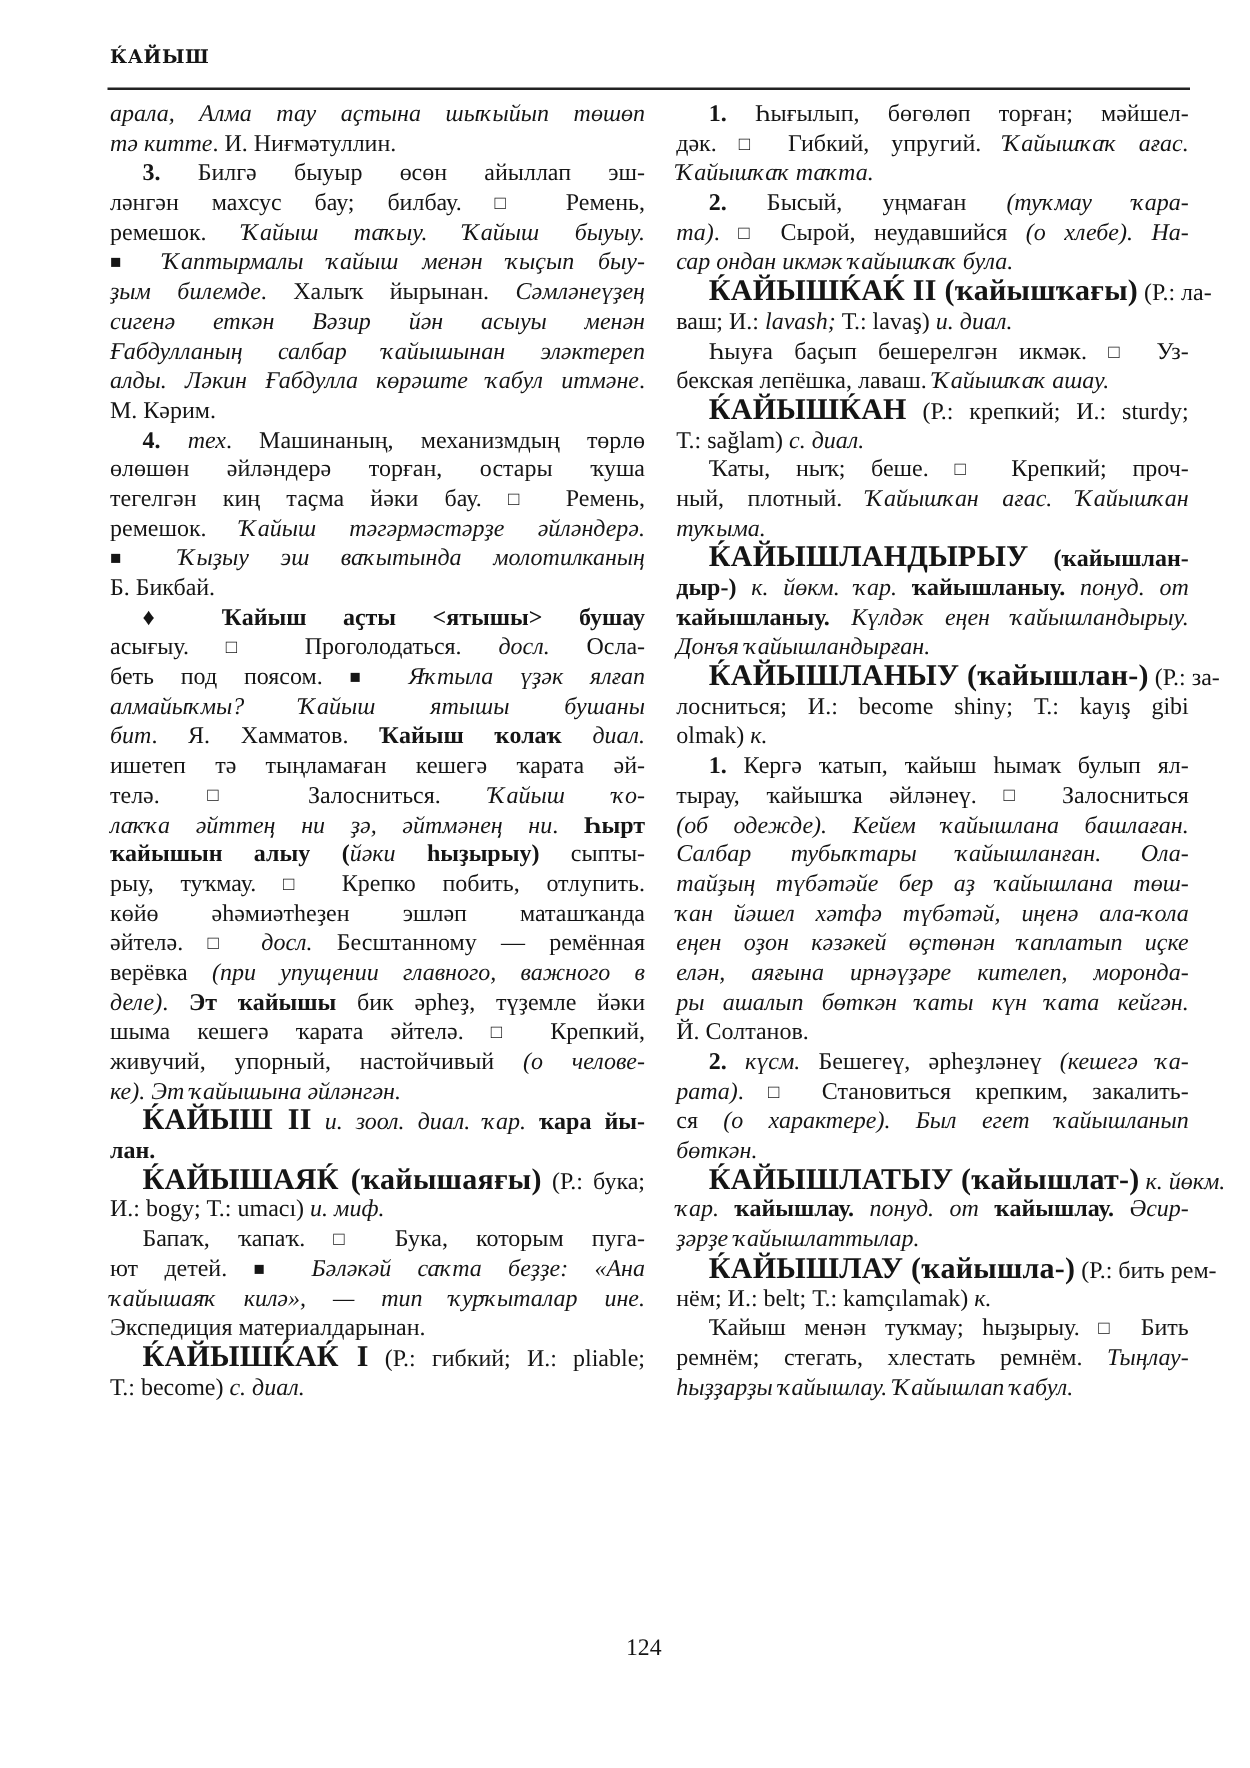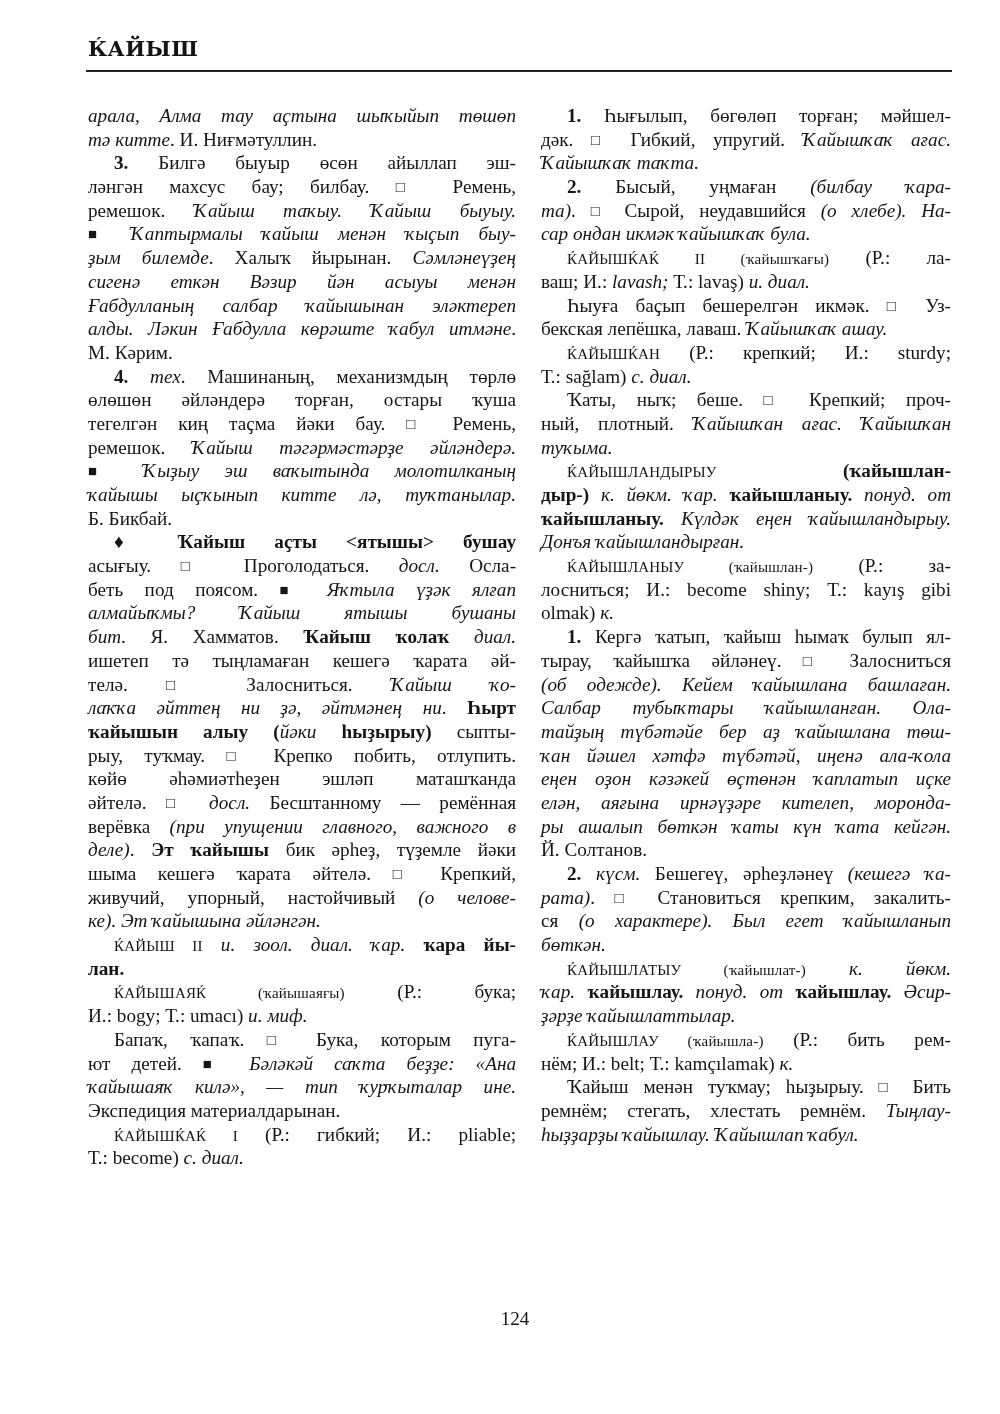--- a/index.html
+++ b/index.html
@@ -2,41 +2,41 @@
 <html><head>
 <meta charset="utf-8">
 <style>
   html, body { margin: 0; padding: 0; }
   body {
     width: 1000px; height: 1414px; background: #ffffff; position: relative; overflow: hidden;
     font-family: "DejaVu Serif", "Liberation Serif", serif; color: #151515;
   }
   .running-head {
     position: absolute; left: 88px; top: 36px;
-    font-family: "DejaVu Serif", serif; font-weight: bold; font-size: 21px; letter-spacing: 0.5px;
+    font-family: "DejaVu Serif", serif; font-weight: bold; font-size: 15px; letter-spacing: 0.5px;
   }
   .head-rule {
     position: absolute; left: 86px; top: 70px; width: 866px; height: 2px; background: #222;
   }
   .col {
-    position: absolute; top: 104px;
+    position: absolute; top: 80px;
     font-family: "Liberation Serif", "DejaVu Serif", serif;
     font-size: 19.2px; line-height: 23.7px;
   }
   .col.left { left: 88px; width: 428px; }
   .col.right { left: 541px; width: 410px; }
   .line {
     display: block; white-space: nowrap; text-align: justify; text-align-last: justify;
     height: 23.7px; overflow: visible;
   }
   .line.last { text-align-last: left; }
   .line.ind { padding-left: 26px; }
   .i { font-style: italic; }
   .b { font-weight: bold; }
-  .hw { font-weight: normal; font-size: 15px; letter-spacing: 0.2px; }
+  .hw { font-weight: bold; font-size: 24px; letter-spacing: 0.2px; }
   .sq { font-size: 15px; position: relative; top: -1px; }
   .bsq { font-size: 15px; position: relative; top: -1px; }
   .page-num {
     position: absolute; left: 0; width: 1030px; top: 1308px; text-align: center;
     font-family: "Liberation Serif", serif; font-size: 19px;
   }
 </style>
 </head>
 <body>
 
@@ -53,21 +53,20 @@
     <span class="line"><span class="i">ҙым билемде</span><span>. Халыҡ йырынан. </span><span class="i">Сәмләнеүҙең</span></span>
     <span class="line"><span class="i">сигенә еткән Вәзир йән асыуы менән</span></span>
     <span class="line"><span class="i">Ғабдулланың салбар ҡайышынан эләктереп</span></span>
     <span class="line"><span class="i">алды. Ләкин Ғабдулла көрәште ҡабул итмәне</span><span>.</span></span>
     <span class="line last"><span>М. Кәрим.</span></span>
     <span class="line ind"><span class="b">4.</span><span> </span><span class="i">тех</span><span>. Машинаның, механизмдың төрлө</span></span>
     <span class="line"><span>өлөшөн әйләндерә торған, остары ҡуша</span></span>
     <span class="line"><span>тегелгән киң таҫма йәки бау. </span><span class="sq">□</span><span> Ремень,</span></span>
     <span class="line"><span>ремешок. </span><span class="i">Ҡайыш тәгәрмәстәрҙе әйләндерә.</span></span>
     <span class="line"><span class="bsq">■</span><span class="i"> Ҡыҙыу эш ваҡытында молотилканың</span></span>
-    <span class="line"><span class="i">ҡайышы ыҫҡынып китте лә, туҡтанылар.</span></span>
     <span class="line last"><span>Б. Бикбай.</span></span>
     <span class="line ind"><span class="b">♦ Ҡайыш аҫты &lt;ятышы&gt; бушау</span></span>
     <span class="line"><span>асығыу. </span><span class="sq">□</span><span> Проголодаться. </span><span class="i">досл.</span><span> Осла-</span></span>
     <span class="line"><span>беть под поясом. </span><span class="bsq">■</span><span class="i"> Яҡтыла үҙәк ялғап</span></span>
     <span class="line"><span class="i">алмайыҡмы? Ҡайыш ятышы бушаны</span></span>
     <span class="line"><span class="i">бит</span><span>. Я. Хамматов. </span><span class="b">Ҡайыш ҡолаҡ</span><span class="i"> диал.</span></span>
     <span class="line"><span>ишетеп тә тыңламаған кешегә ҡарата әй-</span></span>
     <span class="line"><span>телә. </span><span class="sq">□</span><span> Залосниться. </span><span class="i">Ҡайыш ҡо-</span></span>
     <span class="line"><span class="i">лаҡҡа әйттең ни ҙә, әйтмәнең ни</span><span>. </span><span class="b">Һырт</span></span>
     <span class="line"><span class="b">ҡайышын алыу (</span><span class="i">йәки</span><span class="b"> һыҙырыу)</span><span> сыпты-</span></span>
@@ -87,21 +86,21 @@
     <span class="line"><span>ют детей. </span><span class="bsq">■</span><span class="i"> Бәләкәй саҡта беҙҙе: «Ана</span></span>
     <span class="line"><span class="i">ҡайышаяҡ килә», — тип ҡурҡыталар ине.</span></span>
     <span class="line last"><span>Экспедиция материалдарынан.</span></span>
     <span class="line ind"><span class="hw">ЌАЙЫШЌАЌ I</span><span> (Р.: гибкий; И.: pliable;</span></span>
     <span class="line last"><span>Т.: become) </span><span class="i">с. диал.</span></span>
   </div>
 <div class="col right" id="col-right">
     <span class="line ind"><span class="b">1.</span><span> Һығылып, бөгөлөп торған; мәйшел-</span></span>
     <span class="line"><span>дәк. </span><span class="sq">□</span><span> Гибкий, упругий. </span><span class="i">Ҡайышҡаҡ ағас.</span></span>
     <span class="line last"><span class="i">Ҡайышҡаҡ таҡта.</span></span>
-    <span class="line ind"><span class="b">2.</span><span> Бысый, уңмаған </span><span class="i">(билбау ҡара-</span></span>
+    <span class="line ind"><span class="b">2.</span><span> Бысый, уңмаған </span><span class="i">(туҡмау ҡара-</span></span>
     <span class="line"><span class="i">та)</span><span>. </span><span class="sq">□</span><span> Сырой, неудавшийся </span><span class="i">(о хлебе). На-</span></span>
     <span class="line last"><span class="i">сар ондан икмәк ҡайышҡаҡ була.</span></span>
     <span class="line ind"><span class="hw">ЌАЙЫШЌАЌ II (ҡайышҡағы)</span><span> (Р.: ла-</span></span>
     <span class="line last"><span>ваш; И.: </span><span class="i">lavash;</span><span> Т.: lavaş) </span><span class="i">и. диал.</span></span>
     <span class="line ind"><span>Һыуға баҫып бешерелгән икмәк. </span><span class="sq">□</span><span> Уз-</span></span>
     <span class="line last"><span>бекская лепёшка, лаваш. </span><span class="i">Ҡайышҡаҡ ашау.</span></span>
     <span class="line ind"><span class="hw">ЌАЙЫШЌАН</span><span> (Р.: крепкий; И.: sturdy;</span></span>
     <span class="line last"><span>Т.: sağlam) </span><span class="i">с. диал.</span></span>
     <span class="line ind"><span>Ҡаты, ныҡ; беше. </span><span class="sq">□</span><span> Крепкий; проч-</span></span>
     <span class="line"><span>ный, плотный. </span><span class="i">Ҡайышҡан ағас. Ҡайышҡан</span></span>

